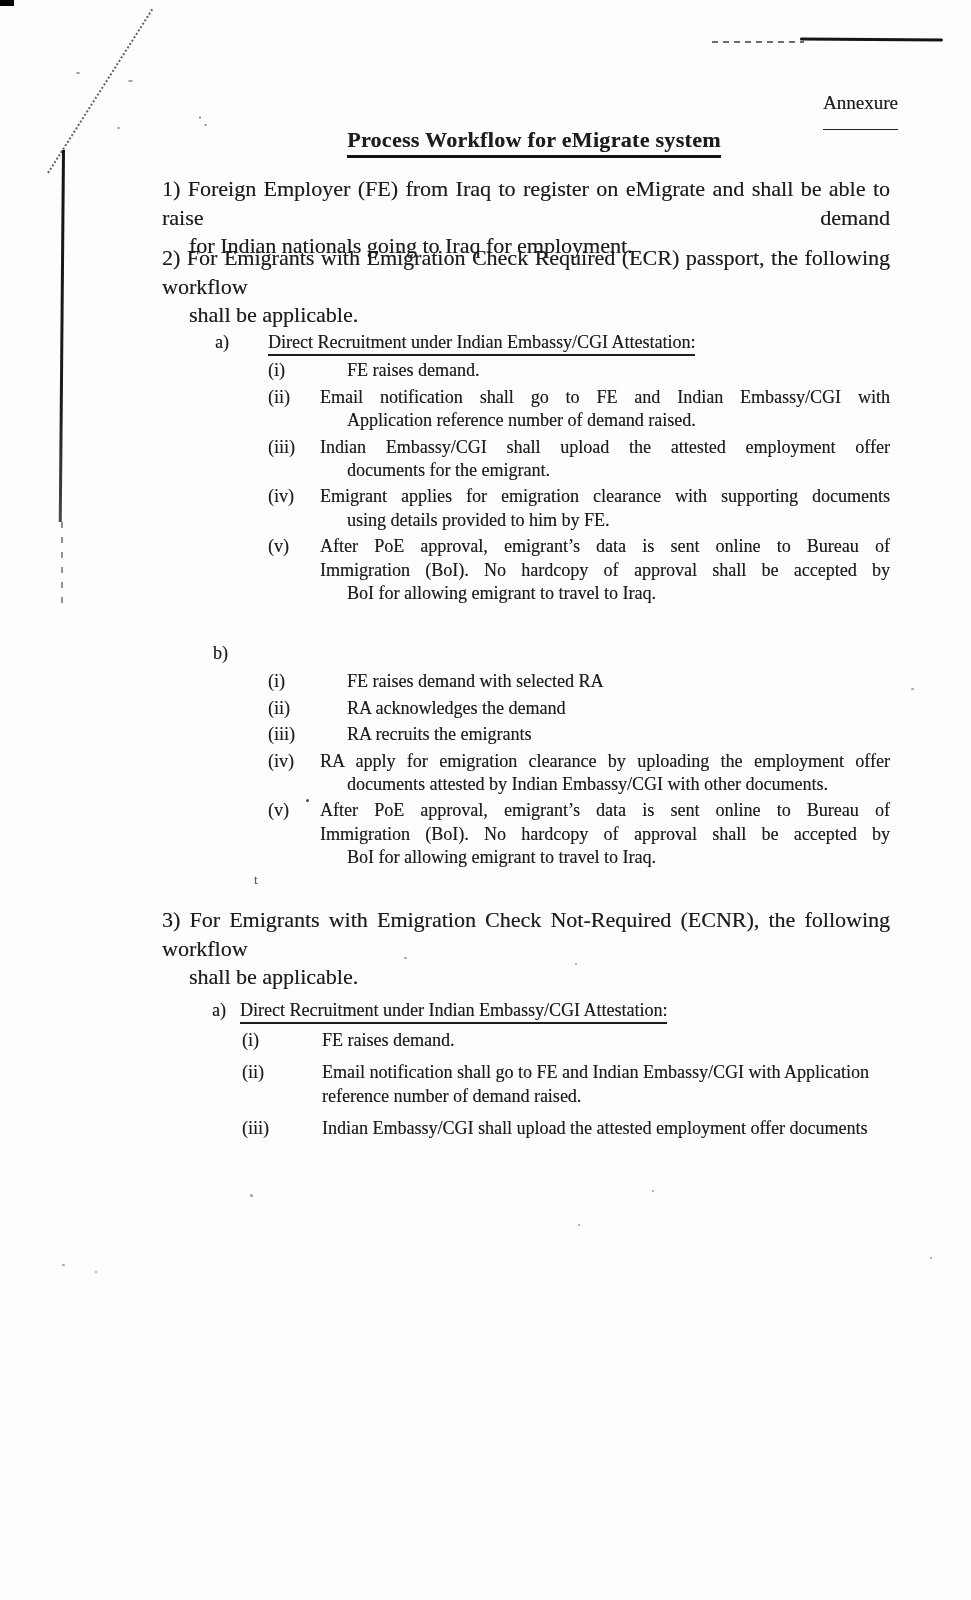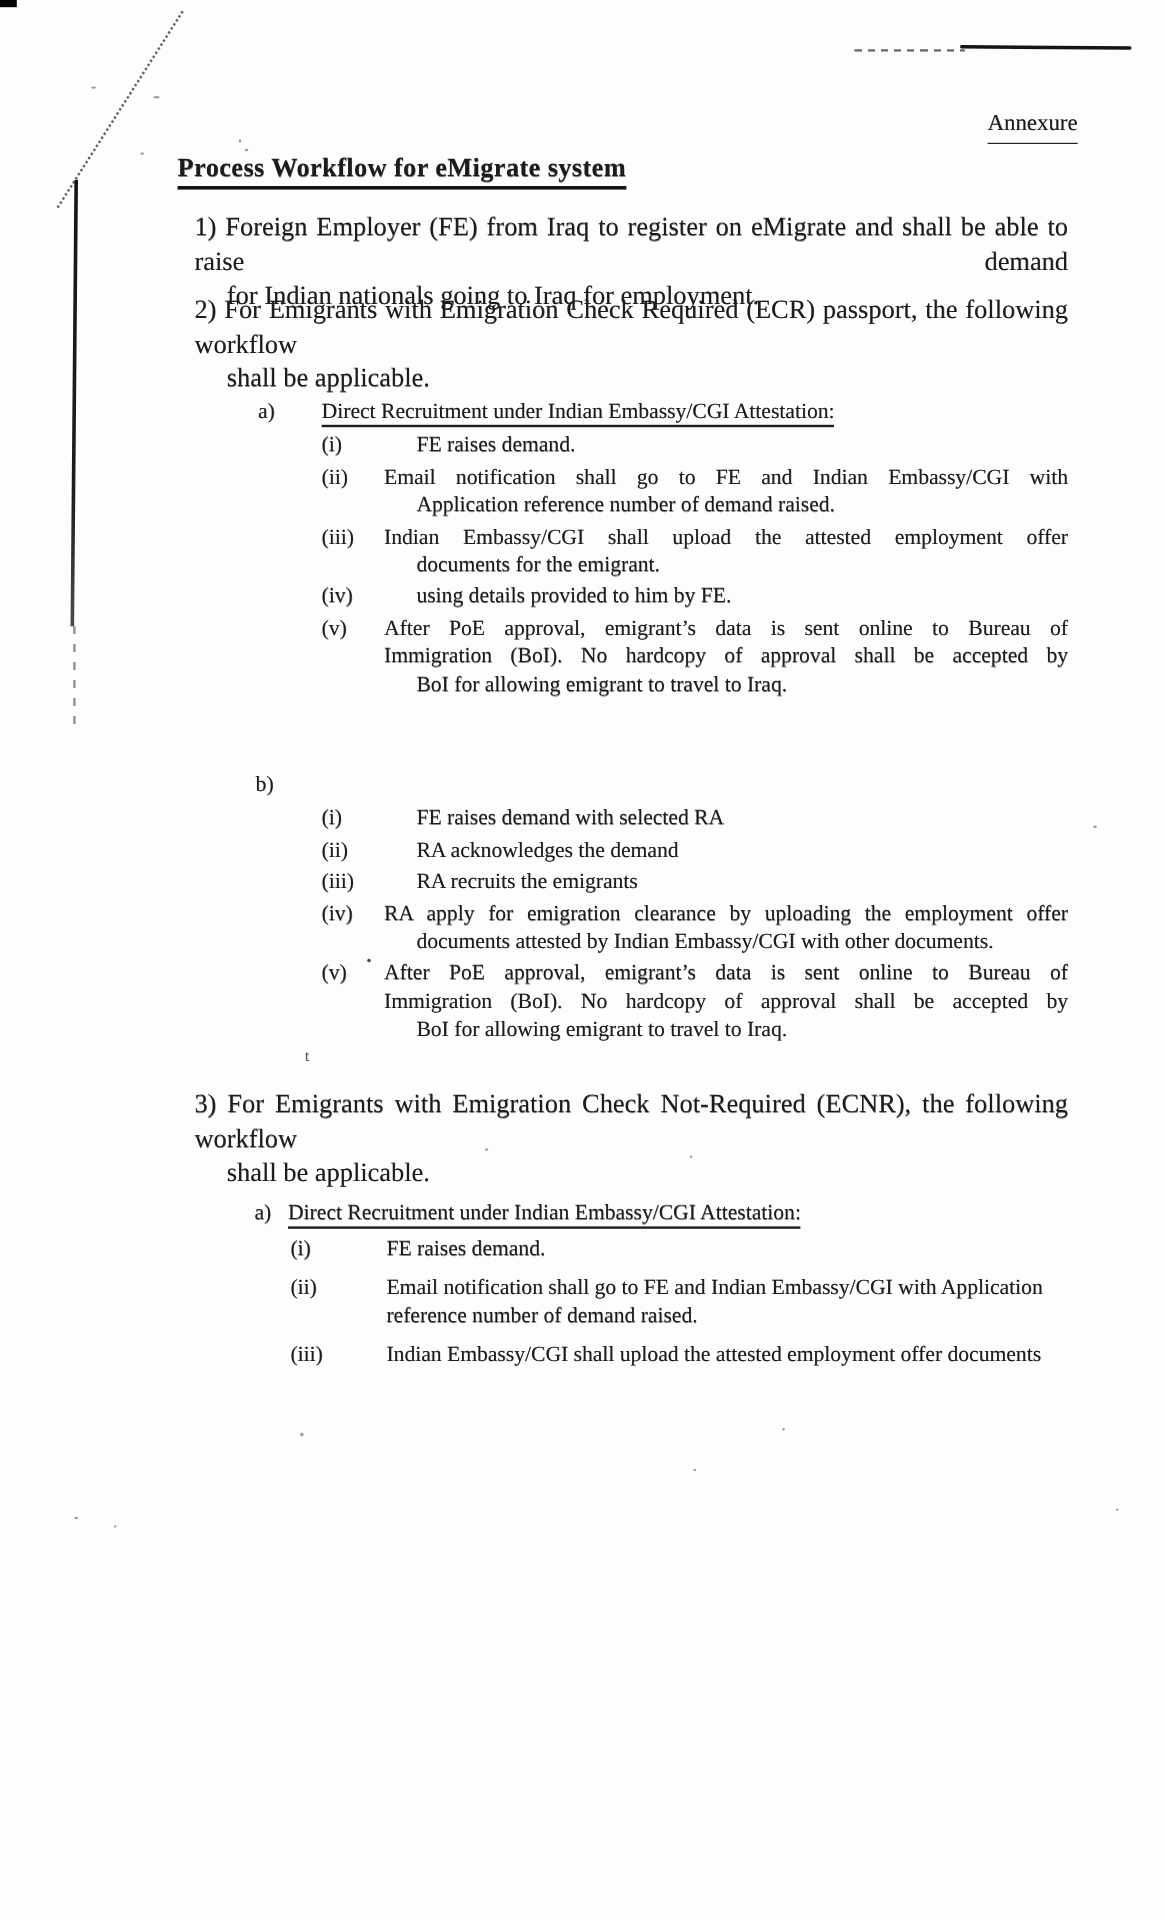--- a/index.html
+++ b/index.html
@@ -38,22 +38,22 @@
   .s9{left:250px;top:1194px;width:3px;height:3px;}
   .s10{left:652px;top:1190px;width:2px;height:2px;}
   .s11{left:62px;top:1264px;width:3px;height:2px;}
   .s12{left:95px;top:1271px;width:2px;height:2px;}
   .s13{left:930px;top:1257px;width:2px;height:2px;}
   .s14{left:578px;top:1224px;width:2px;height:2px;}
   .stray-t{position:absolute;left:254px;top:872px;font-size:13px;color:#333;opacity:.8;}
   .stray-dot{position:absolute;left:306px;top:799px;width:3px;height:3px;background:#2a2a2a;border-radius:50%;opacity:.85;}
   
   .annexure{position:absolute;left:823px;top:92px;font-size:19px;
-    border-bottom:1.5px solid #222;padding-bottom:5px;}
-  .title-wrap{position:absolute;left:148px;top:127px;width:728px;}
+    border-bottom:1.5px solid #222;padding-bottom:15px;}
+  .title-wrap{position:absolute;left:170px;top:127px;width:728px;text-align:center;}
   .title-text{display:inline-block;font-size:22px;font-weight:bold;letter-spacing:.3px;
     border-bottom:3px solid #141414;padding-bottom:2px;}
   .para{position:absolute;left:162px;width:728px;font-size:22px;line-height:1.3;}
   .p1{top:175px;}
   .p2{top:244px;}
   .p3{top:906px;}
   .jline{text-align:justify;text-align-last:justify;text-justify:inter-word;}
   .lline{text-align:left;margin-left:27px;}
   .sec{position:absolute;font-size:18px;line-height:1.3;}
   .sec-head{display:flex;}
@@ -149,20 +149,21 @@
       <div class="li">
         <span class="li-num">(iii)</span>
         <div class="li-text">
           <div class="jline">Indian Embassy/CGI shall upload the attested employment offer</div>
           <div class="lline">documents for the emigrant.</div>
         </div>
       </div>
       <div class="li">
         <span class="li-num">(iv)</span>
         <div class="li-text">
+          <div class="jline">Emigrant applies for emigration clearance with supporting documents</div>
           <div class="lline">using details provided to him by FE.</div>
         </div>
       </div>
       <div class="li">
         <span class="li-num">(v)</span>
         <div class="li-text">
           <div class="jline">After PoE approval, emigrant’s data is sent online to Bureau of</div>
           <div class="jline">Immigration (BoI). No hardcopy of approval shall be accepted by</div>
           <div class="lline">BoI for allowing emigrant to travel to Iraq.</div>
         </div>

